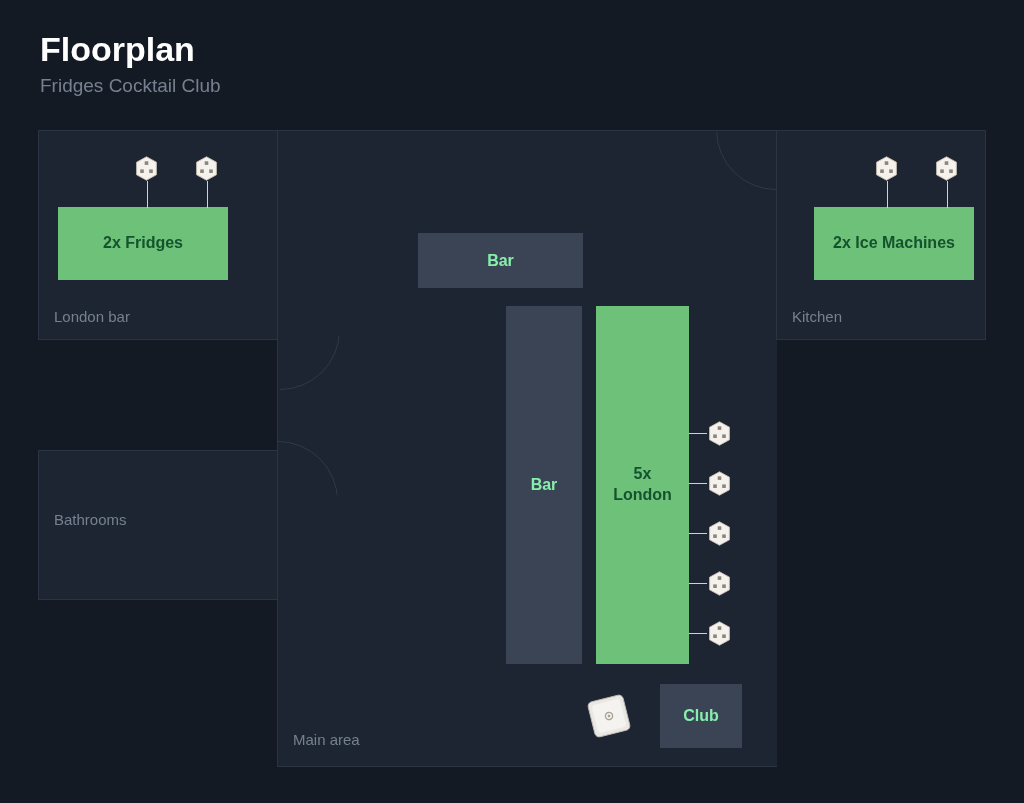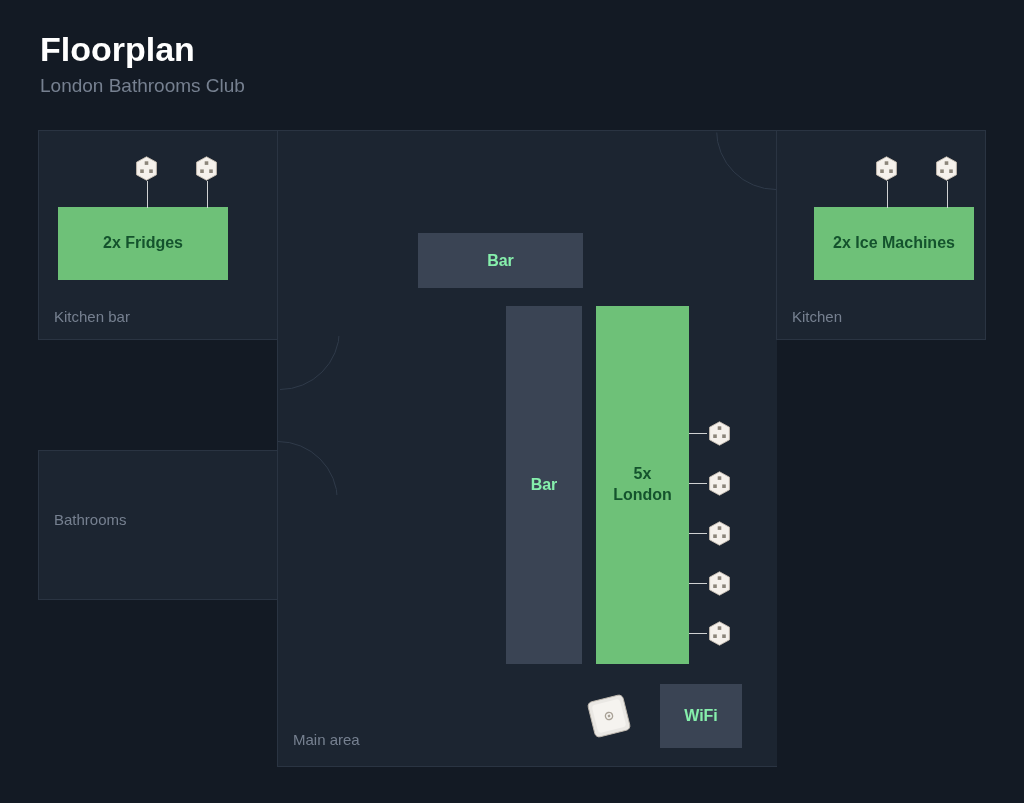--- a/index.html
+++ b/index.html
@@ -79,45 +79,45 @@
   .wire-h {
     position: absolute;
     background: #cfd1d2;
     height: 1px;
   }
 </style>
 </head>
 <body>
 
 <div class="title">Floorplan</div>
-<div class="subtitle">London Bathrooms Club</div>
+<div class="subtitle">Fridges Cocktail Club</div>
 
 <div class="room" style="left:38px; top:130px; width:240px; height:210px;">
-  <div class="room-label" style="left:15px; bottom:14px;">Kitchen bar</div>
+  <div class="room-label" style="left:15px; bottom:14px;">London bar</div>
 </div>
 
 <div class="room" style="left:38px; top:450px; width:240px; height:150px;">
   <div class="room-label" style="left:15px; top:60px;">Bathrooms</div>
 </div>
 
 <div class="room" style="left:277px; top:130px; width:500px; height:637px; border-right:none;">
   <div class="room-label" style="left:15px; bottom:18px;">Main area</div>
 </div>
 
 <div class="room" style="left:776px; top:130px; width:210px; height:210px;">
   <div class="room-label" style="left:15px; bottom:14px;">Kitchen</div>
 </div>
 
 <div class="door-arc" style="left:220px; top:270px; width:120px; height:120px; clip-path: inset(55% 0 0 50%);"></div>
 <div class="door-arc" style="left:218px; top:441px; width:120px; height:120px; clip-path: inset(0 0 55% 50%);"></div>
 <div class="door-arc" style="left:716px; top:70px; width:120px; height:120px; clip-path: inset(52% 50% 0 0);"></div>
 
 <div class="block" style="left:418px; top:233px; width:165px; height:55px;">Bar</div>
 <div class="block" style="left:506px; top:306px; width:76px; height:358px;">Bar</div>
-<div class="block" style="left:660px; top:684px; width:82px; height:64px;">WiFi</div>
+<div class="block" style="left:660px; top:684px; width:82px; height:64px;">Club</div>
 
 <div class="green" style="left:58px; top:207px; width:170px; height:73px;">2x Fridges</div>
 <div class="green" style="left:814px; top:207px; width:160px; height:73px;">2x Ice Machines</div>
 <div class="green" style="left:596px; top:306px; width:93px; height:358px; white-space:pre-line;">5x
 London</div>
 
 <div class="wire" style="left:147px; top:181px; height:27px;"></div>
 <div class="wire" style="left:207px; top:181px; height:27px;"></div>
 
 <div class="wire" style="left:887px; top:181px; height:27px;"></div>

